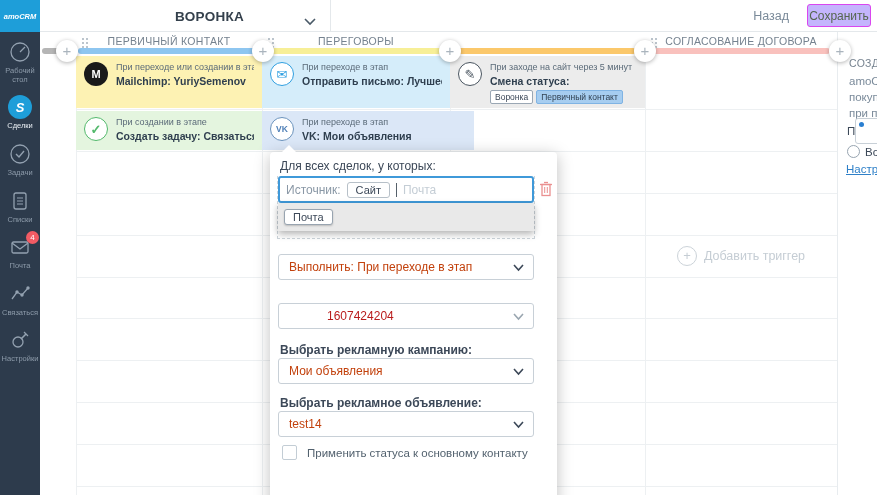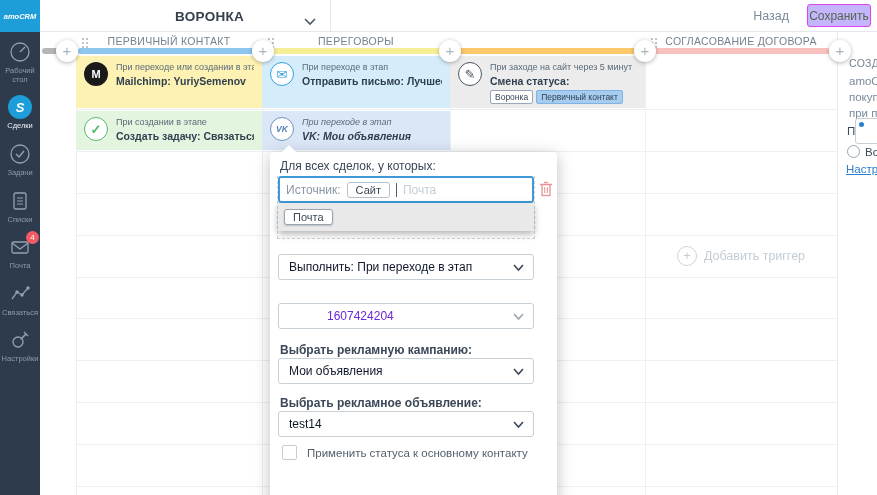--- a/index.html
+++ b/index.html
@@ -102,23 +102,23 @@
     border:2px solid #3f99d9; border-radius:3px; display:flex; align-items:center; padding:0 6px; gap:6px; cursor:text; }
   .src-label { font-size:12px; color:#8a98a6; }
   .chip { font-size:11px; color:#3c4858; background:#fff; border:1px solid #b7c0c8; border-radius:3px; padding:1px 8px; }
   .caret { width:1px; height:14px; background:#55606a; }
   .ph { font-size:12px; color:#c4cdd5; }
   .trash { position:absolute; left:269px; top:29px; cursor:pointer; }
   .suggest { position:absolute; left:8px; top:51px; width:256px; height:28px; background:#e9e9e9;
     box-shadow:0 3px 7px rgba(0,0,0,.3); display:flex; align-items:center; padding:0 6px; }
   .suggest .chip { border-color:#98a4b0; box-shadow:0 1px 2px rgba(0,0,0,.2); cursor:pointer; }
   .sel { position:absolute; left:8px; width:256px; height:26px; border:1px solid #c8d0d7; border-radius:3px;
-    background:#fff; display:flex; align-items:center; padding:0 24px 0 10px; font-size:12px; color:#0f172a;
+    background:#fff; display:flex; align-items:center; padding:0 24px 0 10px; font-size:12px; color:#c2410c;
     white-space:nowrap; overflow:hidden; cursor:pointer; }
-  .sel.muted { color:#6d28d9;padding-left:48px; }
+  .sel.muted { color:#b91c1c;padding-left:48px; }
   .sel svg { position:absolute; right:9px; top:9px; }
   .cbrow { position:absolute; left:12px; display:flex; align-items:center; gap:10px; cursor:pointer; }
   .cbox { width:15px; height:15px; border:1px solid #c3cdd5; border-radius:2px; background:#fff; flex:none; }
   .cblabel { font-size:11.5px; color:#52616e; white-space:nowrap; }
 </style>
 </head>
 <body>
 
 <div class="sidebar">
   <div class="logo">amoCRM</div>
@@ -271,21 +271,21 @@
       </span>
     </span>
   </div>
   <div class="card r2 c-green" style="left:36px; width:186px;">
     <span class="tico ico-check">✓</span>
     <span class="card-text">
       <span class="card-l1" style="display:block">При создании в этапе</span>
       <span class="card-l2" style="display:block">Создать задачу: Связаться</span>
     </span>
   </div>
-  <div class="card r2 c-lav" style="left:222px; width:188px;font-style:italic;">
+  <div class="card r2 c-lav" style="left:222px; width:212px;">
     <span class="tico ico-vk">VK</span>
     <span class="card-text">
       <span class="card-l1" style="display:block">При переходе в этап</span>
       <span class="card-l2" style="display:block">VK: Мои объявления</span>
     </span>
   </div>
 
   <div class="add-trigger">
     <span class="circ">+</span>
     <span>Добавить триггер</span>

